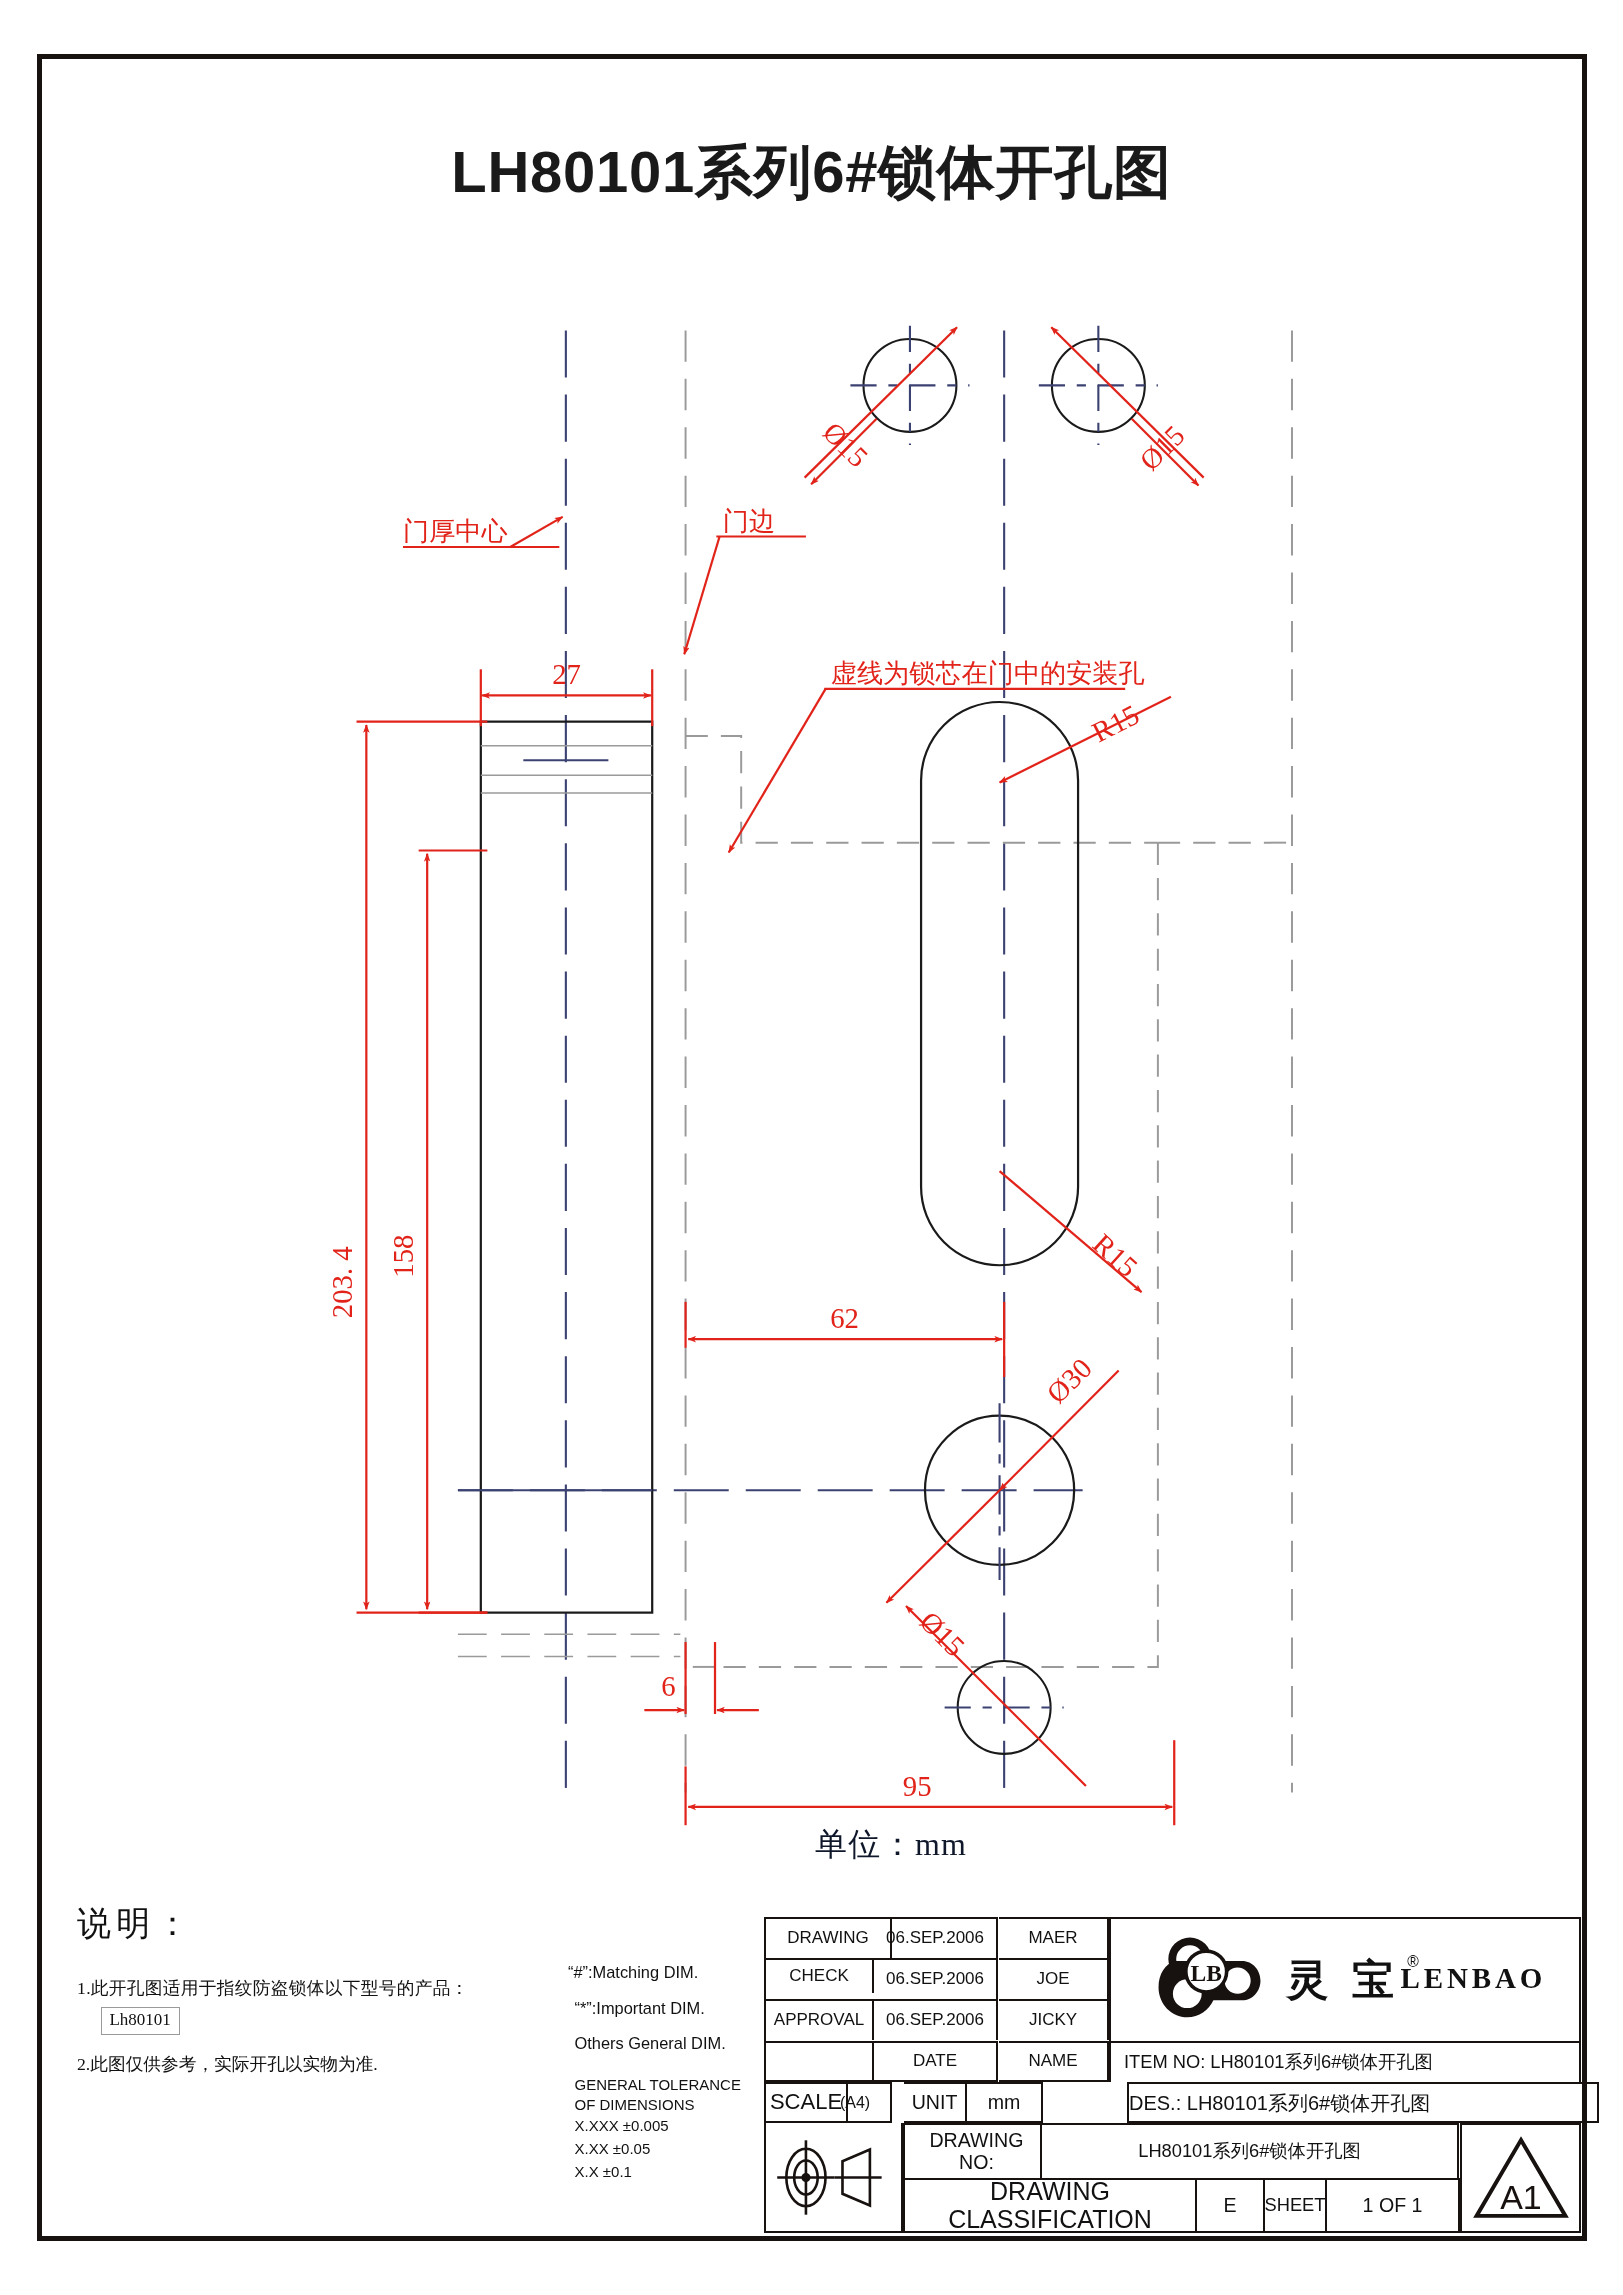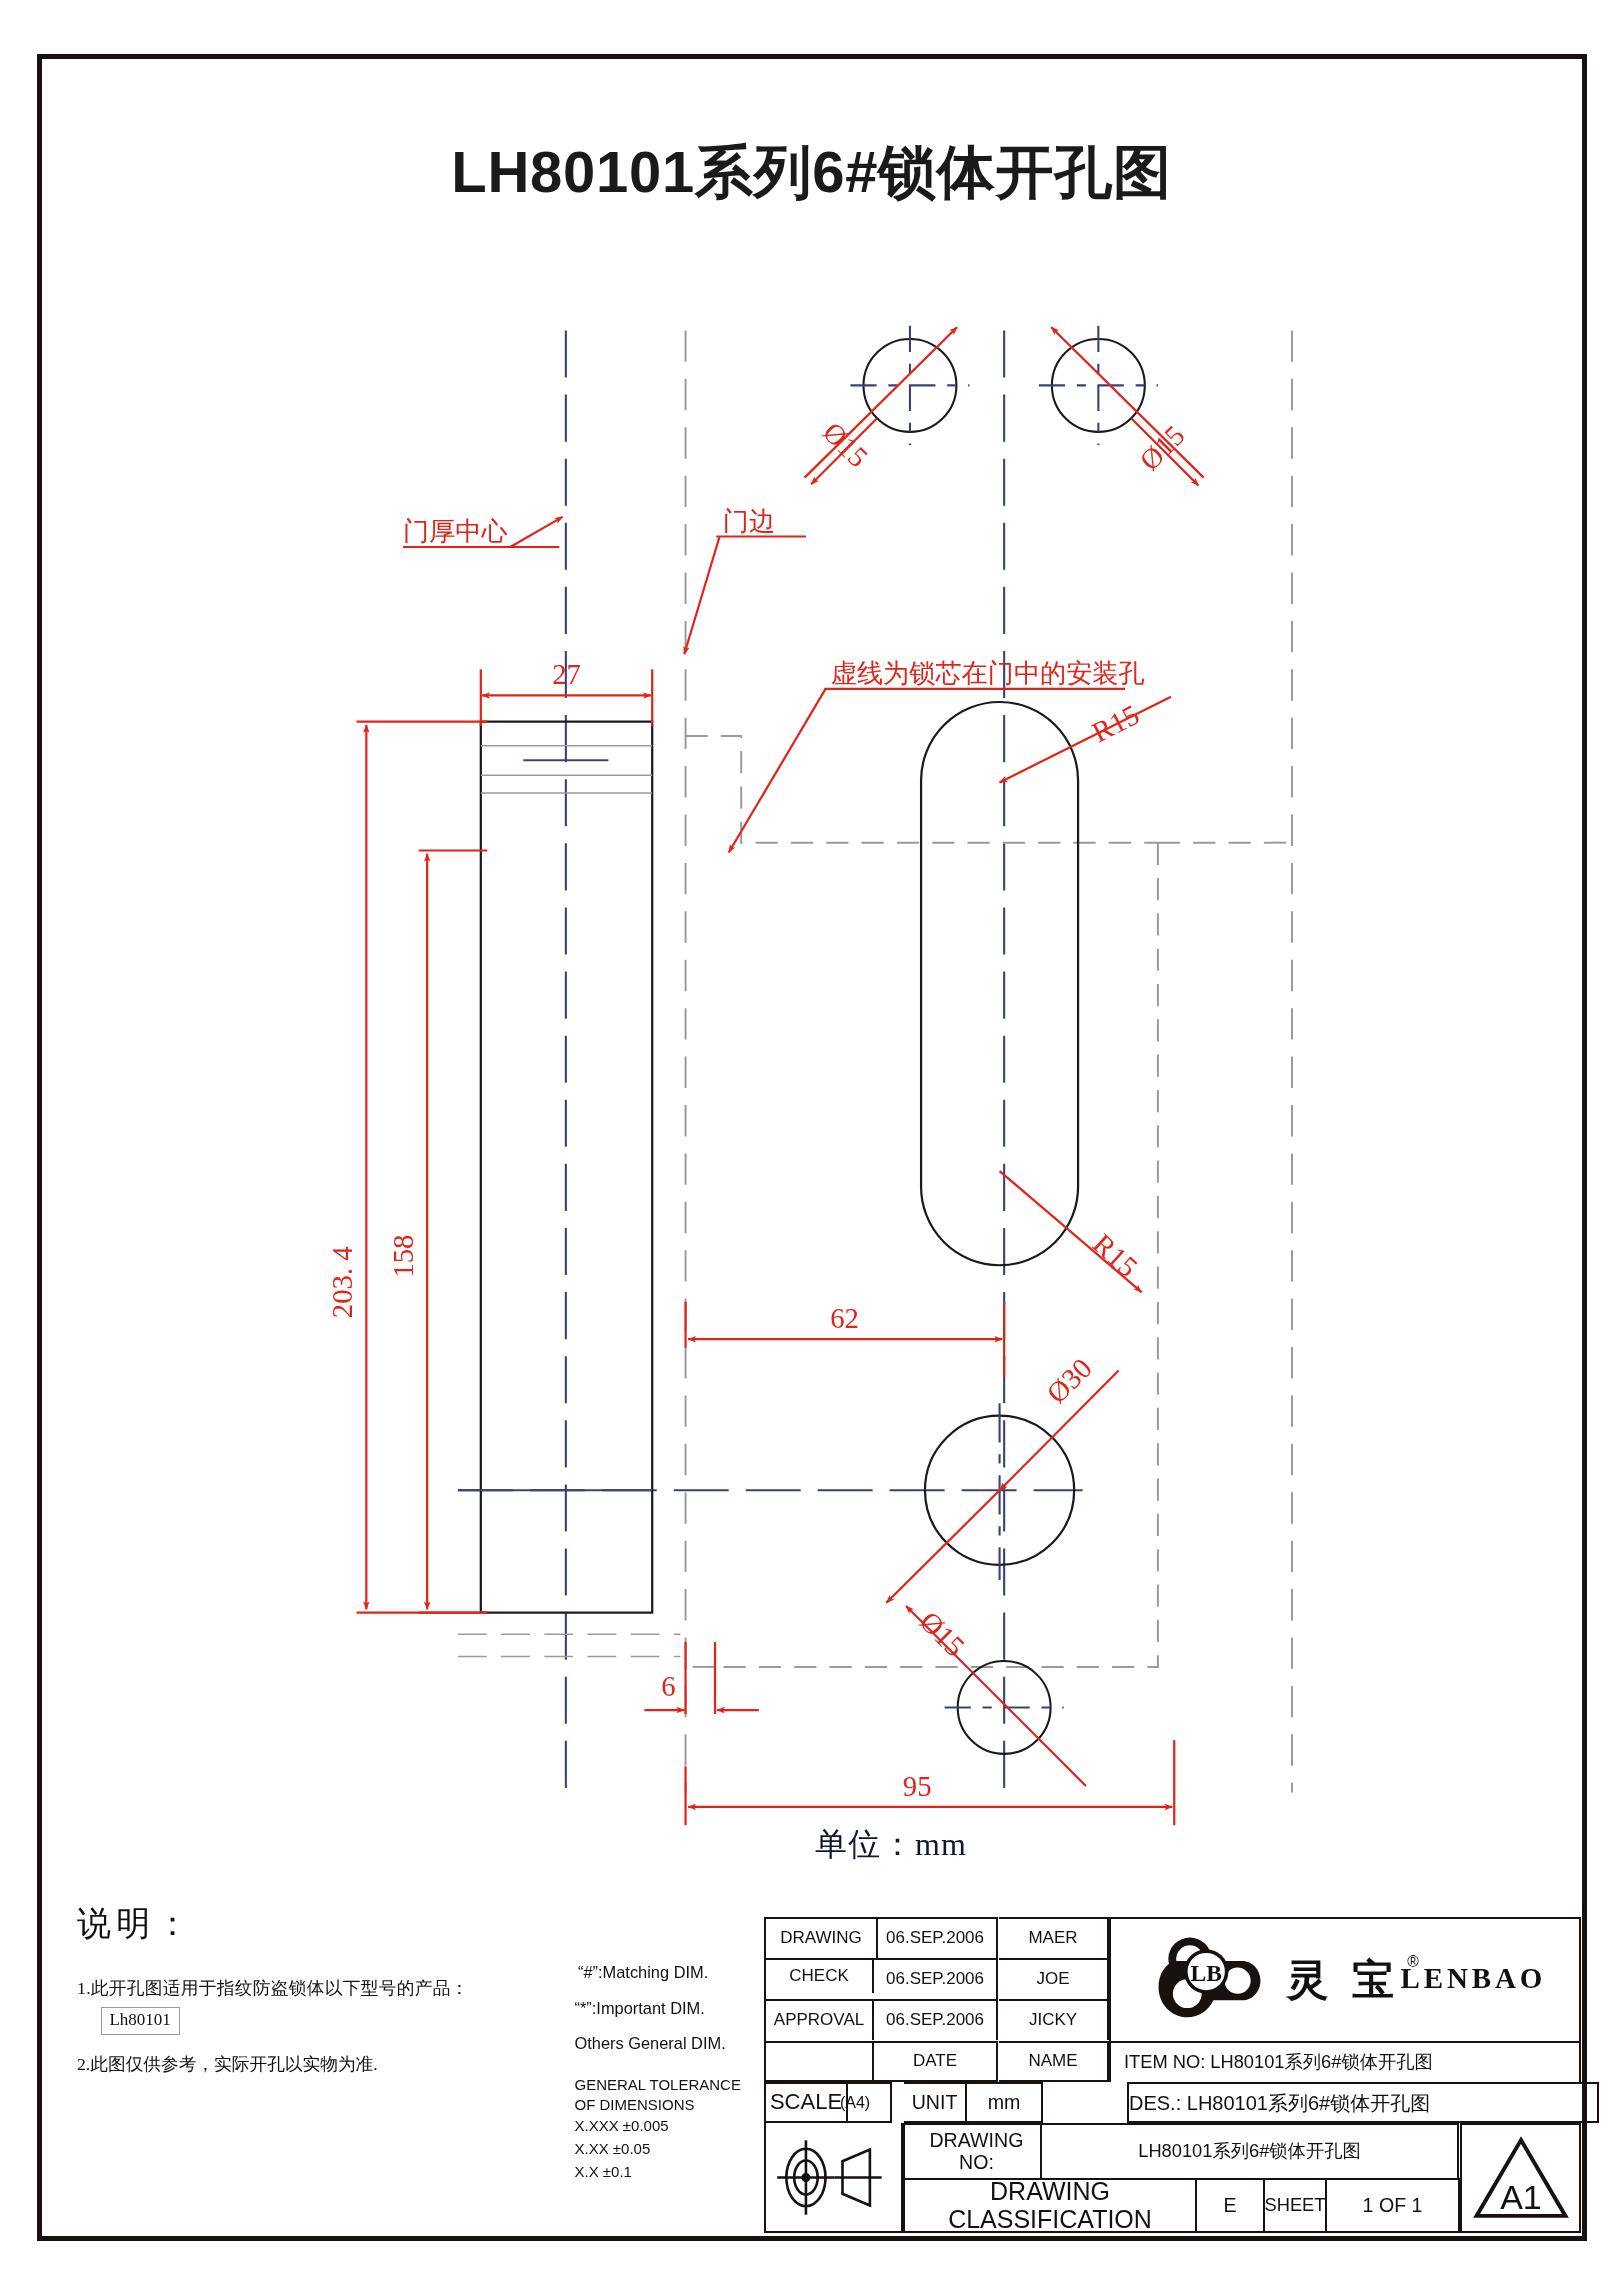--- a/index.html
+++ b/index.html
@@ -216,33 +216,33 @@
   <div id="notes">
     <div class="nh cjk">说明：</div>
     <div class="nl cjk">1.此开孔图适用于指纹防盗锁体以下型号的产品：</div>
     <div class="model">Lh80101</div>
     <div class="nl2 cjk">2.此图仅供参考，实际开孔以实物为准.</div>
   </div>
 
   <div id="tb">
 
     <div class="tol">
-      <div class="r" style="position:absolute;left:10px;top:44px;font-size:16.4px;">“#”:Matching  DIM.</div>
+      <div class="r" style="position:absolute;left:0;top:44px;font-size:16.4px;">“#”:Matching  DIM.</div>
       <div class="r" style="position:absolute;left:6.5px;top:80px;font-size:16.4px;">“*”:Important  DIM.</div>
       <div class="r" style="position:absolute;left:6.5px;top:115px;font-size:16.4px;">Others General  DIM.</div>
       <div class="r" style="position:absolute;left:6.5px;top:157px;font-size:15px;">GENERAL TOLERANCE</div>
       <div class="r" style="position:absolute;left:6.5px;top:177px;font-size:15px;">OF DIMENSIONS</div>
       <div class="r" style="position:absolute;left:6.5px;top:198px;font-size:15px;">X.XXX   ±0.005</div>
       <div class="r" style="position:absolute;left:6.5px;top:221px;font-size:15px;">X.XX     ±0.05</div>
       <div class="r" style="position:absolute;left:6.5px;top:244px;font-size:15px;">X.X       ±0.1</div>
     </div>
 
     <div class="cell bl" style="left:196px;top:0;width:2.6px;height:316px;"></div>
 
-    <div class="cell bt bl br" style="left:196px;top:0;width:114px;height:41px;">DRAWING</div>
+    <div class="cell bt bl br" style="left:196px;top:0;width:128px;height:41px;">DRAWING</div>
     <div class="cell bt br" style="left:306px;top:0;width:124px;height:41px;">06.SEP.2006</div>
     <div class="cell bt br" style="left:431px;top:0;width:110px;height:41px;">MAER</div>
 
     <div class="cell bt bl br" style="left:196px;top:41px;width:110px;height:35px;">CHECK</div>
     <div class="cell bt br" style="left:306px;top:41px;width:124px;height:41px;">06.SEP.2006</div>
     <div class="cell bt br" style="left:431px;top:41px;width:110px;height:41px;">JOE</div>
 
     <div class="cell bt bl br" style="left:196px;top:82px;width:110px;height:41px;">APPROVAL</div>
     <div class="cell bt br" style="left:306px;top:82px;width:124px;height:41px;">06.SEP.2006</div>
     <div class="cell bt br" style="left:431px;top:82px;width:110px;height:41px;">JICKY</div>

